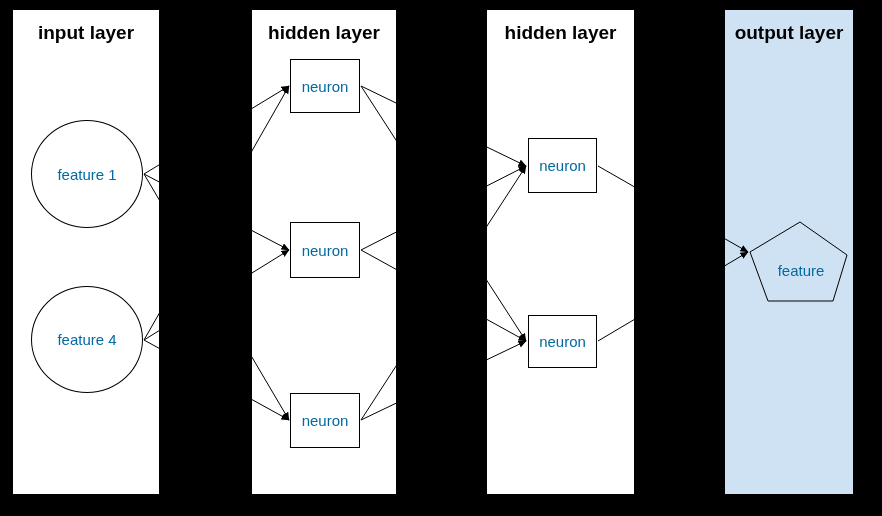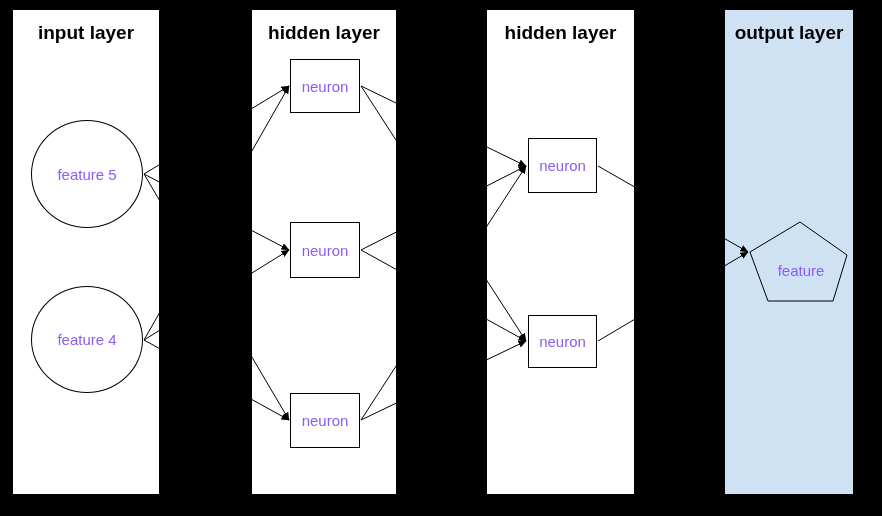--- a/index.html
+++ b/index.html
@@ -33,21 +33,21 @@
     font-size: 19px;
     color: #000000;
     line-height: 22px;
   }
   .node {
     position: absolute;
     display: flex;
     align-items: center;
     justify-content: center;
     font-size: 15px;
-    color: #8b5cf6;
+    color: #0369a1;
     box-sizing: border-box;
     text-align: center;
   }
   .circle {
     border: 1px solid #000000;
     border-radius: 50%;
     background: #ffffff;
   }
   .box {
     border: 1px solid #000000;
@@ -90,21 +90,21 @@
 
   <div class="panel panel-h2">
     <div class="layer-title">hidden layer</div>
   </div>
 
   <div class="panel panel-output">
     <div class="layer-title">output layer</div>
   </div>
 
   <div class="node circle node-f1">
-    <span>feature 5</span>
+    <span>feature 1</span>
   </div>
   <div class="node circle node-f2">
     <span>feature 4</span>
   </div>
 
   <div class="node box node-h1a">
     <span>neuron</span>
   </div>
   <div class="node box node-h1b">
     <span>neuron</span>

